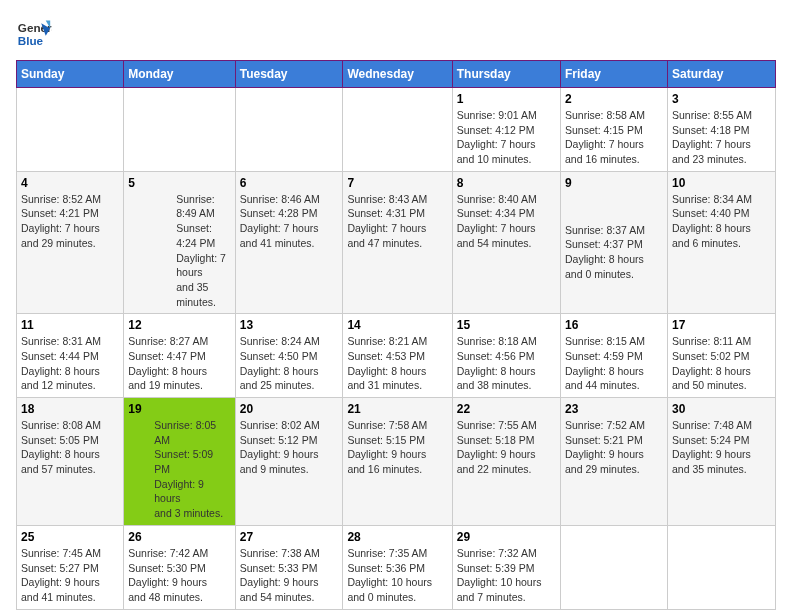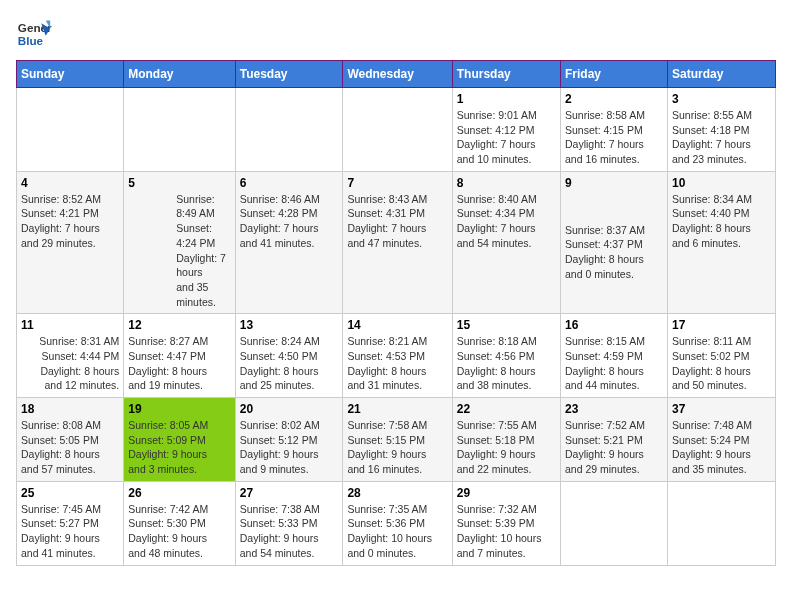--- a/index.html
+++ b/index.html
@@ -182,21 +182,21 @@
           <span class="day-number">10</span>
           <div class="day-info" style="white-space: pre-line;">Sunrise: 8:34 AM
 Sunset: 4:40 PM
 Daylight: 8 hours
 and 6 minutes.</div>
         </td>
       </tr>
       <tr>
         <td>
           <span class="day-number">11</span>
-          <div class="day-info" style="white-space: pre-line; text-align: right;">Sunrise: 8:31 AM
+          <div class="day-info" style="white-space: pre-line;">Sunrise: 8:31 AM
 Sunset: 4:44 PM
 Daylight: 8 hours
 and 12 minutes.</div>
         </td>
         <td>
           <span class="day-number">12</span>
           <div class="day-info" style="white-space: pre-line;">Sunrise: 8:27 AM
 Sunset: 4:47 PM
 Daylight: 8 hours
 and 19 minutes.</div>
@@ -240,21 +240,21 @@
       <tr>
         <td style="background: rgb(245, 245, 245);">
           <span class="day-number">18</span>
           <div class="day-info" style="white-space: pre-line;">Sunrise: 8:08 AM
 Sunset: 5:05 PM
 Daylight: 8 hours
 and 57 minutes.</div>
         </td>
         <td style="background: #84cc16;">
           <span class="day-number">19</span>
-          <div class="day-info" style="white-space: pre-line;">Sunrise: 8:05 AM
+          <div class="day-info" style="white-space: pre-line; margin-left: 26px;">Sunrise: 8:05 AM
 Sunset: 5:09 PM
 Daylight: 9 hours
 and 3 minutes.</div>
         </td>
         <td style="background: rgb(245, 245, 245);">
           <span class="day-number">20</span>
           <div class="day-info" style="white-space: pre-line;">Sunrise: 8:02 AM
 Sunset: 5:12 PM
 Daylight: 9 hours
 and 9 minutes.</div>
@@ -274,21 +274,21 @@
 and 22 minutes.</div>
         </td>
         <td style="background: rgb(245, 245, 245);">
           <span class="day-number">23</span>
           <div class="day-info" style="white-space: pre-line;">Sunrise: 7:52 AM
 Sunset: 5:21 PM
 Daylight: 9 hours
 and 29 minutes.</div>
         </td>
         <td style="background: rgb(245, 245, 245);">
-          <span class="day-number">37</span>
+          <span class="day-number">30</span>
           <div class="day-info" style="white-space: pre-line;">Sunrise: 7:48 AM
 Sunset: 5:24 PM
 Daylight: 9 hours
 and 35 minutes.</div>
         </td>
       </tr>
       <tr>
         <td>
           <span class="day-number">25</span>
           <div class="day-info" style="white-space: pre-line;">Sunrise: 7:45 AM

